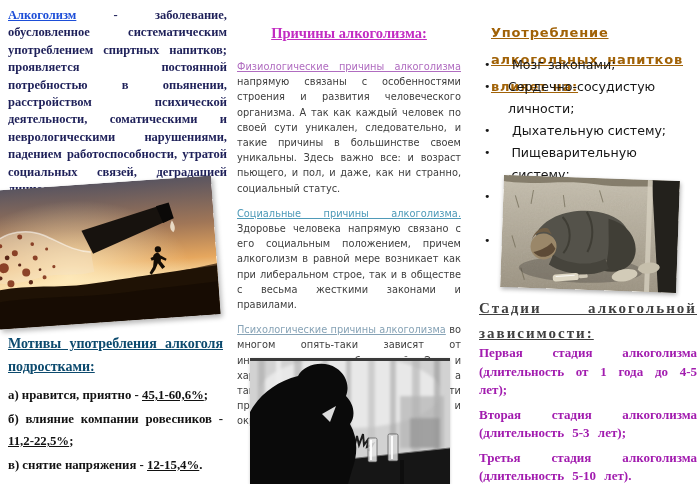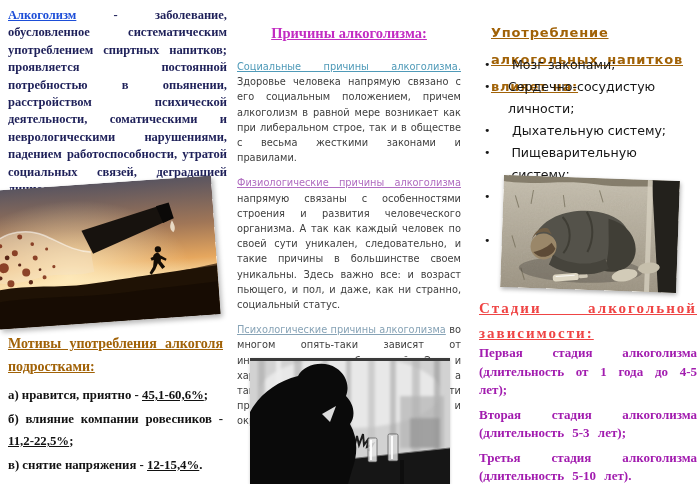--- a/index.html
+++ b/index.html
@@ -10,21 +10,21 @@
   .col{position:absolute;}
   
   #left-intro{left:8px;top:7px;width:219px;}
   .intro{font:bold 12.5px/17.4px "Liberation Serif",serif;color:#1e2059;text-align:justify;margin:0;}
   .intro .term{color:#1d4ed8;text-decoration:underline;}
   #photo-left{left:-5px;top:183px;width:221px;height:139px;transform:rotate(-4deg);
               box-shadow:2px 3px 5px rgba(0,0,0,.28);}
   .photo{position:absolute;overflow:hidden;}
   .photo svg{display:block;width:100%;height:100%;}
   #motives{left:8px;top:333px;width:215px;}
-  .motives-heading{font:bold 14px/22.5px "Liberation Serif",serif;color:#a16207;
+  .motives-heading{font:bold 14px/22.5px "Liberation Serif",serif;color:#0c4a6e;
                    text-decoration:underline;text-align:justify;margin:0 0 6px 0;}
   .motive{font:bold 12.8px/22px "Liberation Serif",serif;color:#121212;
           text-align:justify;margin:2px 0 0 0;}
   .motive .value{text-decoration:underline;}
   
   #mid{left:237px;top:8px;width:224px;}
   .mid-heading{font:bold 14.5px/17px "Liberation Serif",serif;color:#c22cc2;
                text-align:center;margin:17px;}
   .mid-heading span{text-decoration:underline;}
   .mid-par{font:400 9.8px/15.2px "DejaVu Sans",sans-serif;color:#3e3e3e;
@@ -38,21 +38,21 @@
   #right-head{left:479px;top:7px;width:216px;}
   .right-heading{font:bold 13px/27px "DejaVu Sans",sans-serif;color:#a16207;
                  letter-spacing:.8px;text-align:justify;margin:12px;}
   .right-heading span{text-decoration:underline;}
   #effects{left:479px;top:54px;width:216px;}
   .effect{display:flex;font:400 12.6px/22px "DejaVu Sans",sans-serif;color:#161616;margin:0;}
   .effect .dot{width:28px;padding-left:5px;font-size:11px;}
   #photo-right{left:502px;top:178px;width:176px;height:112px;transform:rotate(2deg);
                box-shadow:1px 2px 4px rgba(0,0,0,.3);}
   #stages-head{left:479px;top:296px;width:218px;}
-  .stages-heading{font:bold 15px/25px "Liberation Serif",serif;color:#ef4444;
+  .stages-heading{font:bold 15px/25px "Liberation Serif",serif;color:#404040;
                   letter-spacing:2px;text-align:justify;margin:0;}
   .stages-heading span{text-decoration:underline;}
   #stages{left:479px;top:344px;width:218px;}
   .stage{font:bold 13px/18.5px "Liberation Serif",serif;color:#a21caf;
          word-spacing:5px;text-align:justify;margin:0 0 6px 0;}
 </style>
 </head>
 <body>
 
 <div class="col" id="left-intro">
@@ -116,22 +116,22 @@
 
 <div class="col" id="motives">
   <p class="motives-heading">Мотивы употребления алкоголя подростками:</p>
   <p class="motive"><span>а) нравится, приятно - </span><span class="value">45,1-60,6%</span><span>;</span></p>
   <p class="motive"><span>б) влияние компании ровесников - </span><span class="value">11,2-22,5%</span><span>;</span></p>
   <p class="motive"><span>в) снятие напряжения - </span><span class="value">12-15,4%</span><span>.</span></p>
 </div>
 
 <div class="col" id="mid">
   <p class="mid-heading"><span>Причины алкоголизма:</span></p>
+  <p class="mid-par"><span class="lead lead-physio">Физиологические причины алкоголизма</span><span> напрямую связаны с особенностями строения и развития человеческого организма. А так как каждый человек по своей сути уникален, следовательно, и такие причины в большинстве своем уникальны. Здесь важно все: и возраст пьющего, и пол, и даже, как ни странно, социальный статус.</span></p>
   <p class="mid-par"><span class="lead lead-social">Социальные причины алкоголизма.</span><span> Здоровье человека напрямую связано с его социальным положением, причем алкоголизм в равной мере возникает как при либеральном строе, так и в обществе с весьма жесткими законами и правилами.</span></p>
-  <p class="mid-par"><span class="lead lead-physio">Физиологические причины алкоголизма</span><span> напрямую связаны с особенностями строения и развития человеческого организма. А так как каждый человек по своей сути уникален, следовательно, и такие причины в большинстве своем уникальны. Здесь важно все: и возраст пьющего, и пол, и даже, как ни странно, социальный статус.</span></p>
   <p class="mid-par"><span class="lead lead-psycho">Психологические причины алкоголизма</span><span> во многом опять-таки зависят от индивидуальных особенностей. Это и характер человека, его склад ума, а также его способности приспосабливаться к жизни и окружающим.</span></p>
 </div>
 
 <div class="photo" id="photo-mid">
   <svg viewBox="0 0 200 126" preserveAspectRatio="none">
     <defs>
       <filter id="blur2">
           <feGaussianBlur stdDeviation="1.4"></feGaussianBlur>
         </filter>
     </defs>

